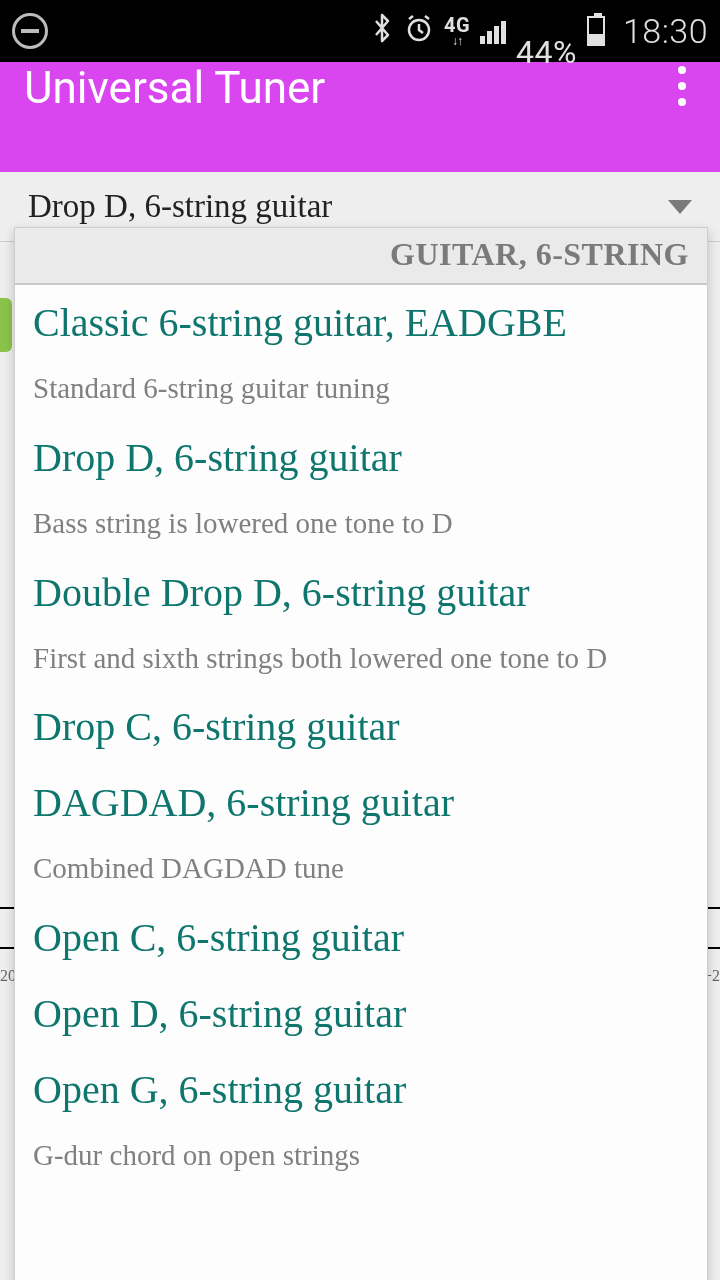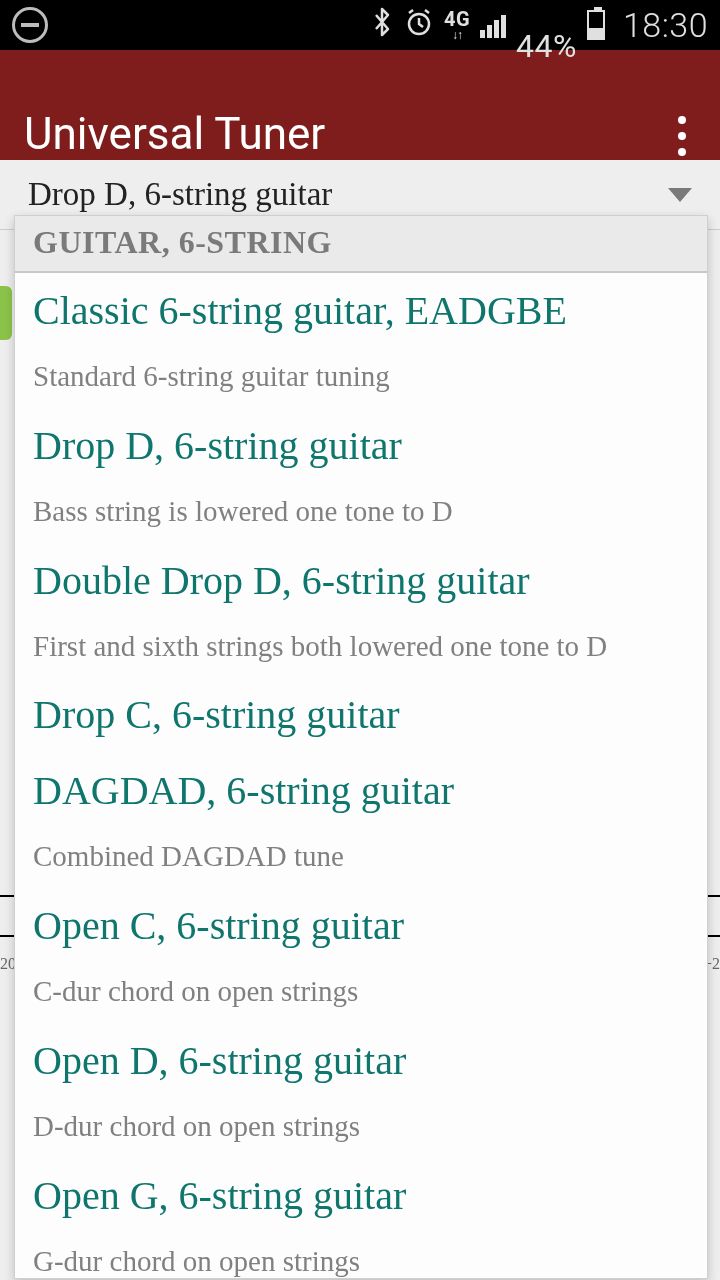--- a/index.html
+++ b/index.html
@@ -4,42 +4,42 @@
 <style>
   * { margin: 0; padding: 0; box-sizing: border-box; }
   html, body {
     width: 720px;
     height: 1280px;
     overflow: hidden;
     font-family: Roboto, "Helvetica Neue", Arial, sans-serif;
     background: #eeeeee;
   }
   .status-bar {
-    height: 50px;
+    height: 62px;
     background: #000000;
     display: flex;
     align-items: center;
     justify-content: space-between;
     padding: 0 12px;
     color: #e0e0e0;
     font-size: 28px;
   }
   .status-left { display: flex; align-items: center; gap: 10px; }
   .status-right { display: flex; align-items: center; gap: 10px; }
   .status-right span { letter-spacing: 0.5px; }
   .dnd-icon {
     width: 36px; height: 36px; border: 3.5px solid #bcbcbc; border-radius: 50%;
     display: flex; align-items: center; justify-content: center; color: #bcbcbc;
   }
   .dnd-icon::after { content: ""; width: 18px; height: 3.5px; background: #bcbcbc; }
   .app-bar {
     height: 110px;
-    background: #7f1d1d;
+    background: #d946ef;
     display: flex;
-    align-items: flex-end;
+    align-items: flex-start;
     justify-content: space-between;
     padding: 0 24px;
   }
   .app-title { color: #ffffff; font-size: 44px; font-weight: 400; }
   .overflow {
     color: #ffffff; font-size: 34px; line-height: 12px;
     display: flex; flex-direction: column; gap: 8px; padding: 4px 10px;
   }
   .overflow span { width: 8px; height: 8px; background: #fff; border-radius: 50%; display: block; }
   .content { position: relative; font-family: Liberation Serif, serif; }
@@ -79,20 +79,21 @@
     overflow: hidden;
   }
   .section-header {
     background: #eaeaea;
     color: #7a7a7a;
     font-size: 32px;
     font-weight: 700;
     letter-spacing: 0.5px;
     padding: 8px 18px 10px;
     border-bottom: 2px solid #c8c8c8;
+    text-align: right;
   }
   .option {
     padding: 14px 18px 14px;
   }
   .option .title {
     font-size: 40px;
     color: #0f766e;
     font-weight: 400;
     line-height: 1.2;
   }
@@ -199,24 +200,22 @@
     </div>
     <div class="option">
       <div class="title">Drop C, 6-string guitar</div>
     </div>
     <div class="option">
       <div class="title">DAGDAD, 6-string guitar</div>
       <div class="subtitle">Combined DAGDAD tune</div>
     </div>
     <div class="option">
       <div class="title">Open C, 6-string guitar</div>
-      <div class="subtitle">C-dur chord on open strings</div>
     </div>
     <div class="option">
       <div class="title">Open D, 6-string guitar</div>
-      <div class="subtitle">D-dur chord on open strings</div>
     </div>
     <div class="option">
       <div class="title">Open G, 6-string guitar</div>
       <div class="subtitle">G-dur chord on open strings</div>
     </div>
   </div>
 </div>
 
 </body></html>

